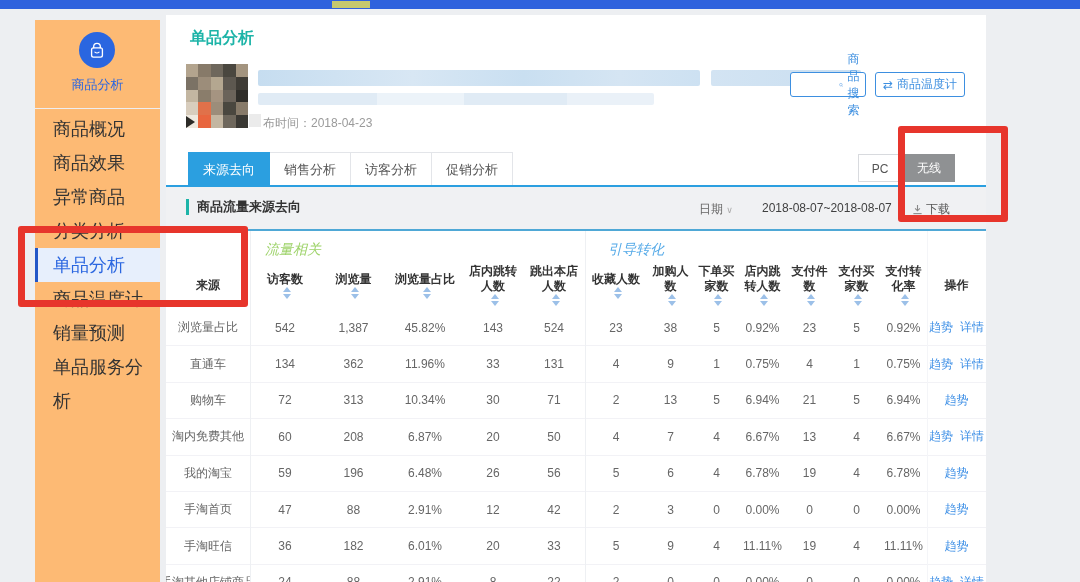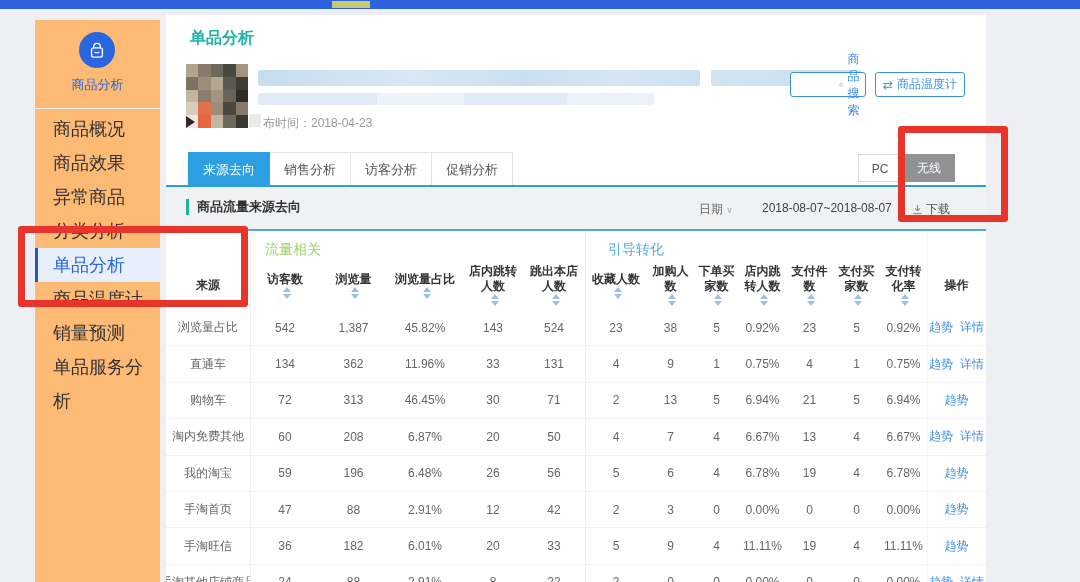--- a/index.html
+++ b/index.html
@@ -53,21 +53,21 @@
   
   .section-bar{position:absolute;left:0;top:172px;width:100%;height:44px;background:#f0f1f3;border-bottom:2px solid #4fa8d6;}
   .section-title{position:absolute;left:20px;top:12px;font-size:13px;font-weight:bold;color:#333;padding-left:8px;border-left:3px solid #1db4a8;line-height:16px;}
   .date-label{position:absolute;left:533px;top:14px;font-size:12px;color:#666;cursor:pointer;}
   .date-caret{font-size:9px;color:#aaa;}
   .date-range{position:absolute;left:596px;top:14px;font-size:12px;color:#404040;}
   .download{position:absolute;left:746px;top:14px;font-size:12px;color:#555;display:flex;align-items:center;gap:3px;cursor:pointer;}
 
   
   .thead{position:absolute;left:0;top:216px;width:820px;height:79px;}
-  .group-title{position:absolute;top:10px;font-size:14px;}
+  .group-title{position:absolute;top:10px;font-size:14px;font-style:italic;}
   .g1{left:99px;} .g2{left:442px;}
   .grid{display:grid;grid-template-columns:84px 70px 67px 76px 60px 62px 62px 47px 45px 47px 47px 47px 47px 59px;}
   .hgrid{position:absolute;left:0;top:31px;width:820px;}
   .hcell{min-height:46px;display:flex;align-items:center;justify-content:center;flex-wrap:wrap;text-align:center;font-size:12px;font-weight:bold;color:#333;padding:0 2px;line-height:15px;flex-direction:column;}
   .sort{display:inline-flex;flex-direction:column;gap:2px;margin-left:3px;}
   .sort i{width:0;height:0;border-left:4px solid transparent;border-right:4px solid transparent;}
   .sort .up{border-bottom:5px solid #9cc0e8;}
   .sort .dn{border-top:5px solid #9cc0e8;}
   .tbody{position:absolute;left:0;top:295px;width:820px;}
   .trow{height:36.4px;border-bottom:1px solid #f2f2f6;}
@@ -317,21 +317,21 @@
           <div class="tcell">0.75%</div>
           <div class="tcell actions">
             <span class="link">趋势</span>
             <span class="link">详情</span>
           </div>
         </div>
         <div class="grid trow">
           <div class="tcell">购物车</div>
           <div class="tcell">72</div>
           <div class="tcell">313</div>
-          <div class="tcell">46.45%</div>
+          <div class="tcell">10.34%</div>
           <div class="tcell">30</div>
           <div class="tcell">71</div>
           <div class="tcell">2</div>
           <div class="tcell">13</div>
           <div class="tcell">5</div>
           <div class="tcell">6.94%</div>
           <div class="tcell">21</div>
           <div class="tcell">5</div>
           <div class="tcell">6.94%</div>
           <div class="tcell actions">

